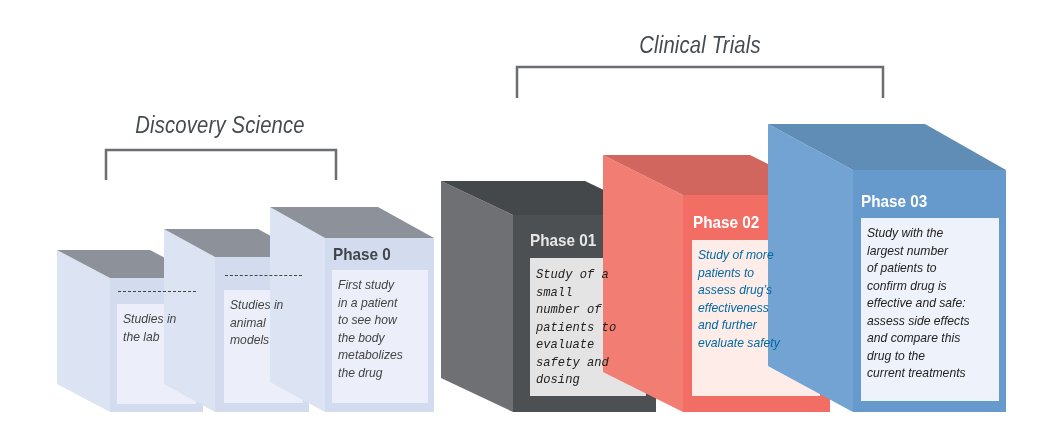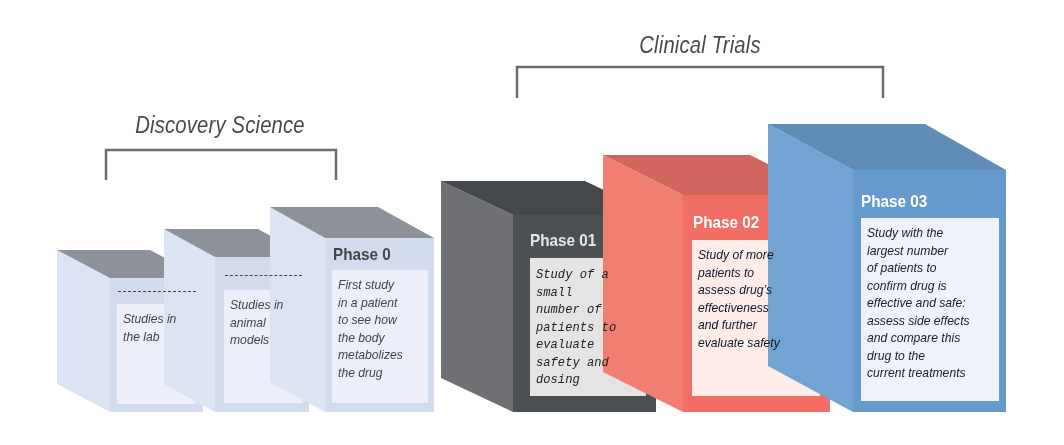--- a/index.html
+++ b/index.html
@@ -91,21 +91,21 @@
 the drug</span>
   </div>
 <div class="panel" style="left:530px;top:258px;width:116px;height:138px;color:#222;padding-top:8px;font-family:Liberation Mono, monospace;">
     <span>Study of a small
 number of
 patients to
 evaluate
 safety and
 dosing</span>
   </div>
-<div class="panel" style="left:692px;top:240px;width:128px;height:156px;color:#0f172a;">
+<div class="panel" style="left:692px;top:240px;width:128px;height:156px;color:#0369a1;">
     <span>Study of more
 patients to
 assess drug’s
 effectiveness
 and further
 evaluate safety</span>
   </div>
 <div class="panel" style="left:861px;top:218px;width:138px;height:183px;color:#222;">
     <span>Study with the
 largest number

